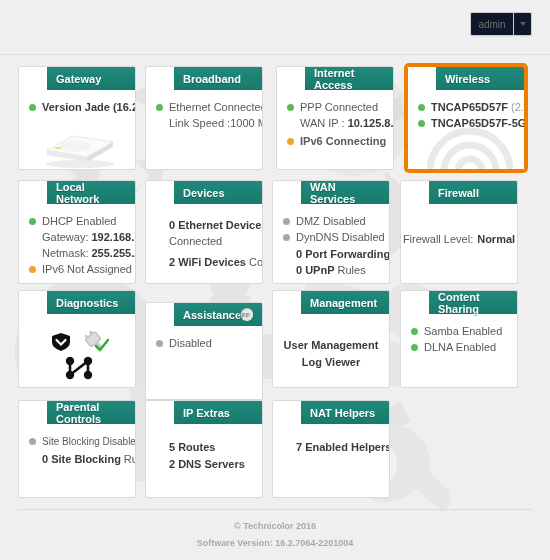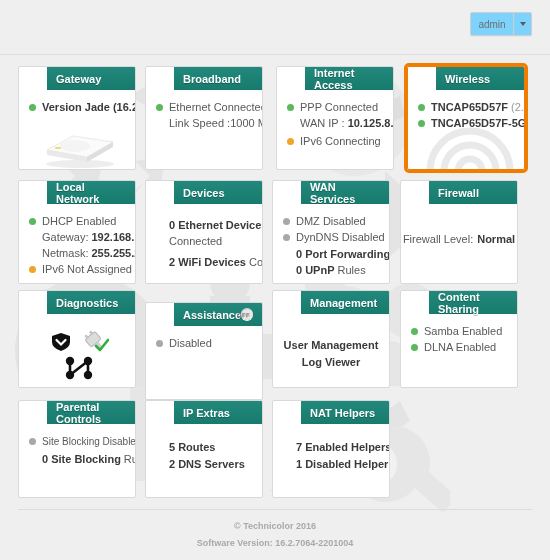--- a/index.html
+++ b/index.html
@@ -37,21 +37,21 @@
       #39b54a 70%, #16a34a 85%,
       #0d9b6c 85%, #0d9b6c 100%);
     -webkit-mask-image: none;
   }
   .logo-bar .notch {
     position:absolute; bottom:0; width:7px; height:5px; background:#efefef;
   }
   .admin-box {
     position:absolute; right:18px; top:12px;
     display:flex; height:24px; width:62px;
-    border:1px solid #cfcfcf; background:#7dd3fc; border-radius:2px;
+    border:1px solid #cfcfcf; background:#0f172a; border-radius:2px;
     box-shadow: 0 1px 1px rgba(0,0,0,.04);
   }
   .admin-label {
     flex:1; display:flex; align-items:center; justify-content:center;
     font-size:10px; color:#6d6e71;
   }
   .admin-caret {
     width:18px; border-left:1px solid #cfcfcf;
     display:flex; align-items:center; justify-content:center;
   }
@@ -229,21 +229,21 @@
       </div>
       <div class="card-body">
         <div class="row">
           <span class="dot green"></span>
           <span class="txt">PPP Connected</span>
         </div>
         <div class="row indent">
           <span class="txt">WAN IP :</span>
           <span class="txt b" style="margin-left:3px;">10.125.8.107</span>
         </div>
-        <div class="row" style="margin-top:3px;">
+        <div class="row" style="margin-top:3px;font-weight:bold;">
           <span class="dot orange"></span>
           <span class="txt">IPv6 Connecting</span>
         </div>
       </div>
     </div>
 
     <div class="card selected" style="left:407px;top:66px;width:118px;height:104px;">
       <div class="card-head">
         <span>Wireless</span>
       </div>
@@ -455,23 +455,20 @@
     </div>
 
     <div class="card" style="left:272px;top:400px;width:118px;height:98px;">
       <div class="card-head">
         <span>NAT Helpers</span>
       </div>
       <div class="card-body">
         <div class="row indent" style="margin-top:6px;">
           <span class="txt b">7 Enabled Helpers</span>
         </div>
-        <div class="row indent" style="margin-top:2px;">
-          <span class="txt b">1 Disabled Helper</span>
-        </div>
       </div>
     </div>
 
   </div>
 
   <div class="footer">
     <div>© Technicolor 2016</div>
     <div>Software Version: 16.2.7064-2201004</div>
   </div>
 

